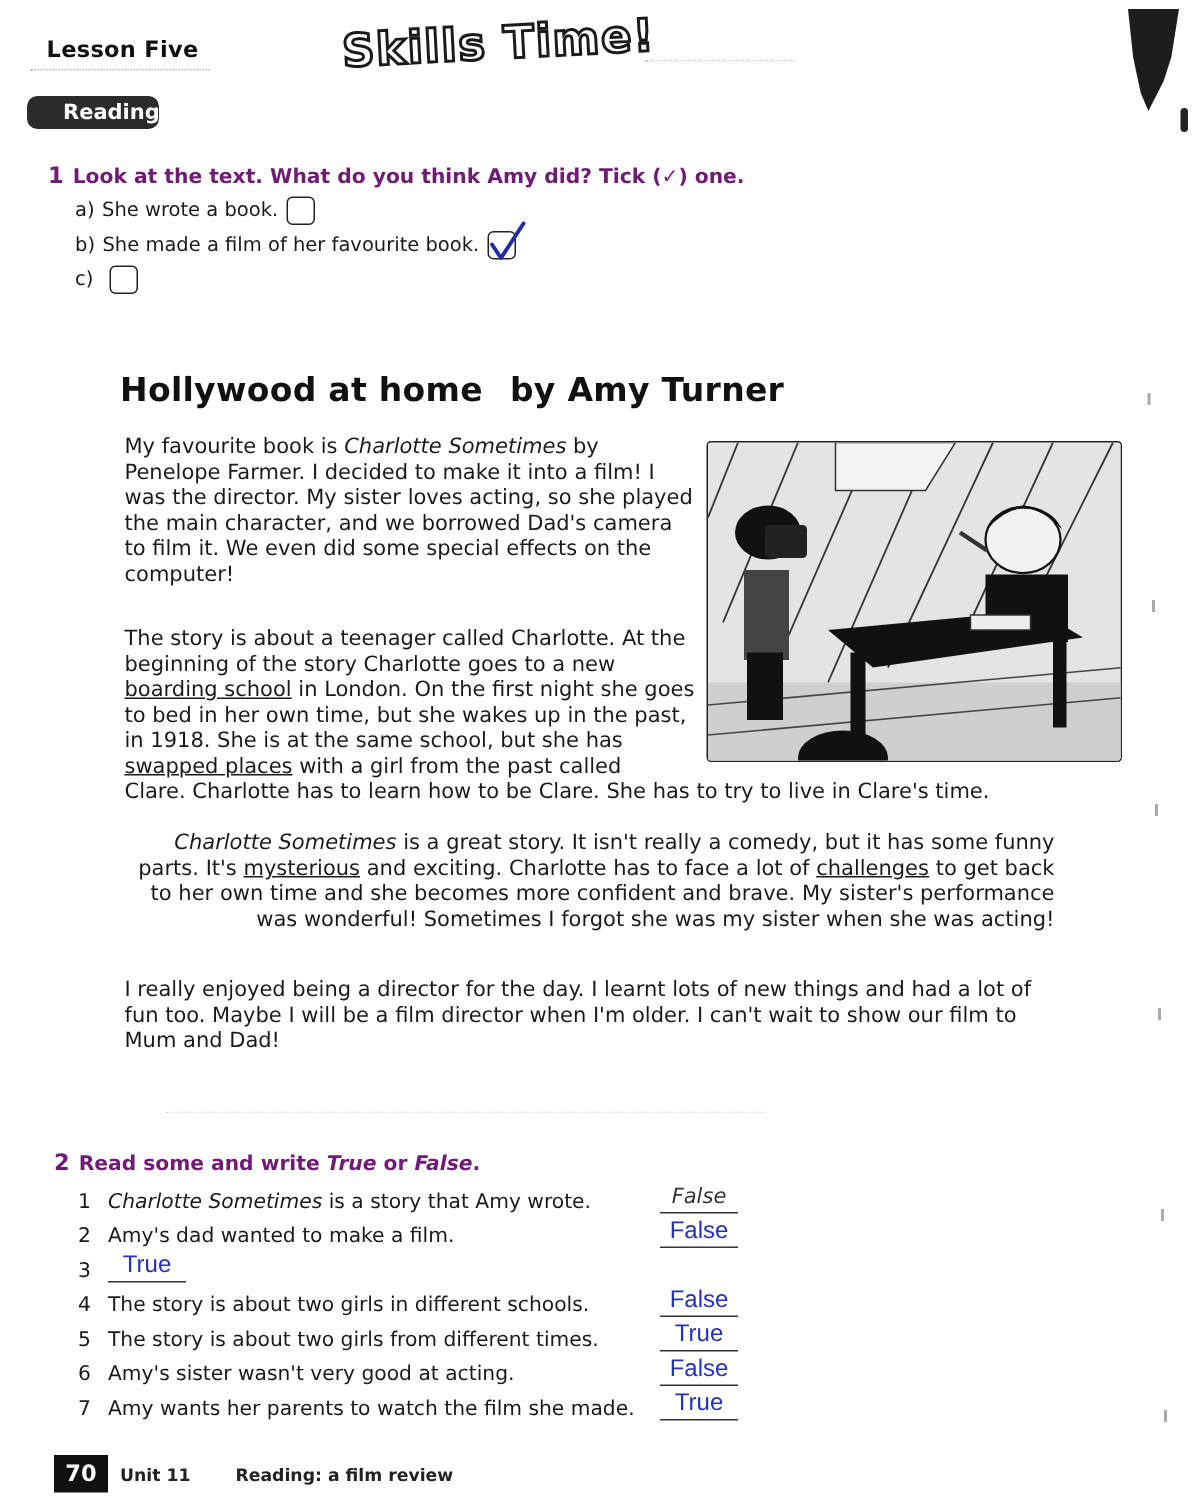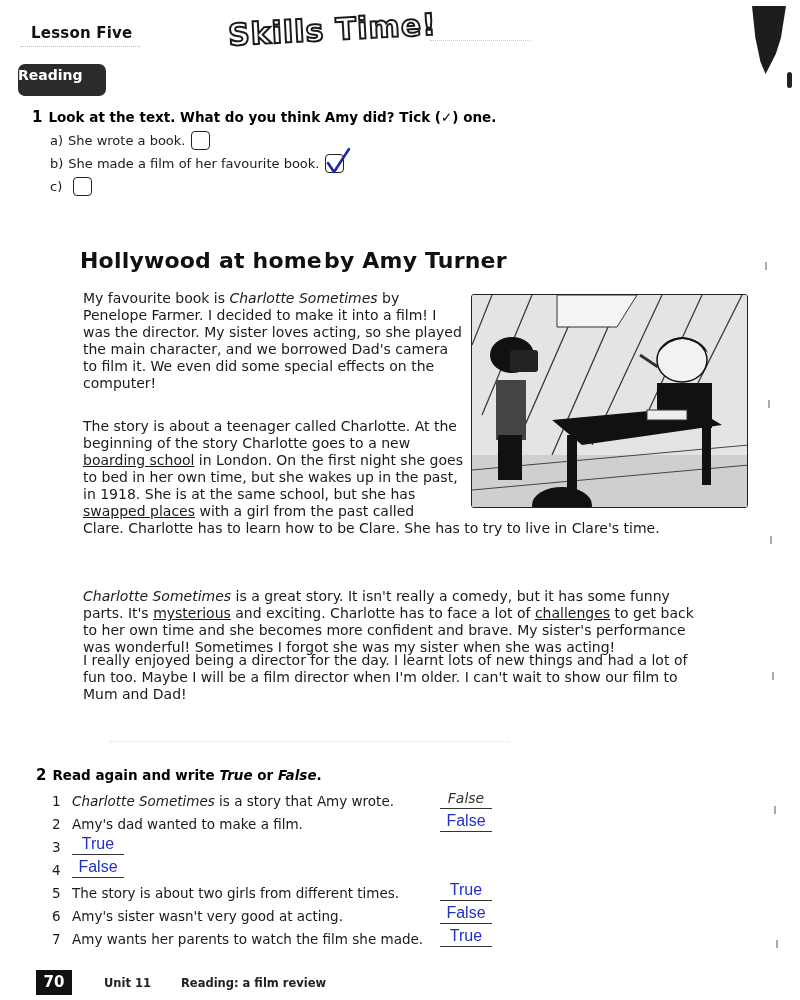--- a/index.html
+++ b/index.html
@@ -4,61 +4,61 @@
   <style>
     * { margin: 0; padding: 0; box-sizing: border-box; }
     html, body { width: 800px; height: 1000px; background: #ffffff; overflow: hidden; }
     body { position: relative; font-family: "DejaVu Sans", "Liberation Sans", sans-serif; color: #1a1a1a; }
 
     .lesson-label { position: absolute; left: 31px; top: 24px; font-weight: bold; font-size: 15px; color: #111; letter-spacing: 0.2px; }
     .lesson-underline { position: absolute; left: 20px; top: 46px; width: 120px; border-top: 1px dotted #bbb; }
     .skills-title { position: absolute; left: 228px; top: 12px; font-family: "DejaVu Sans", sans-serif; font-weight: bold; font-size: 30px;
       color: #ffffff; -webkit-text-stroke: 2px #1a1a1a; transform: rotate(-3deg); letter-spacing: 1px; }
     .skills-dots { position: absolute; left: 430px; top: 40px; width: 100px; border-top: 1px dotted #ccc; }
-    .reading-badge { position: absolute; left: 18px; top: 64px; width: 88px; height: 32px; background: #2b2b2b; border-radius: 7px;
-      color: #ffffff; font-weight: bold; font-size: 14px; line-height: 22px; padding-left: 0; }
+    .reading-badge { position: absolute; left: 18px; top: 64px; width: 88px; height: 22px; background: #2b2b2b; border-radius: 7px;
+      color: #ffffff; font-weight: bold; font-size: 14px; line-height: 22px; padding-left: 24px; }
     .ink-blot { position: absolute; left: 752px; top: 6px; width: 34px; height: 80px; background: #111;
       clip-path: polygon(0 0, 100% 0, 85% 40%, 70% 60%, 40% 85%, 25% 70%, 10% 40%); opacity: 0.95; }
     .ink-blot2 { position: absolute; left: 787px; top: 72px; width: 5px; height: 16px; background: #222; border-radius: 3px; }
 
     .q-block { position: absolute; left: 32px; }
-    .q-title { font-weight: bold; font-size: 13.5px; color: #000000; white-space: nowrap; }
+    .q-title { font-weight: bold; font-size: 13.5px; color: #701a75; white-space: nowrap; }
     .q-title .num { font-size: 15px; margin-right: 6px; }
     .q-item { font-size: 13px; margin-left: 18px; height: 23px; line-height: 23px; display: flex; align-items: center; white-space: nowrap; }
     .q-item .letter { margin-right: 5px; }
     .tick-box { display: inline-block; width: 19px; height: 19px; border: 1.5px solid #222; border-radius: 4px; margin-left: 6px; position: relative; }
     .tick-box svg { position: absolute; left: -1px; top: -8px; }
 
     .article-title { position: absolute; left: 80px; top: 248px; font-weight: bold; font-size: 22px; color: #111; white-space: nowrap; letter-spacing: 0.2px; }
-    .article-title .by { margin-left: 2px; text-align: right; }
+    .article-title .by { margin-left: 18px; text-align: right; }
 
     .para { position: absolute; left: 83px; font-size: 14px; line-height: 17px; color: #1a1a1a; }
     .para i { font-style: italic; }
     .para u { text-decoration: underline; }
     .p1 { top: 290px; width: 380px; }
     .p2 { top: 418px; width: 620px; }
-    .p3 { top: 588px; width: 620px; }
+    .p3 { top: 554px; width: 620px; text-align: right; }
     .p4 { top: 652px; width: 620px; }
     .p2 .narrow { display: block; width: 380px; }
 
     .illustration { position: absolute; left: 471px; top: 294px; width: 277px; height: 214px; border: 1.5px solid #222; border-radius: 3px; overflow: hidden; background: #ddd; }
 
     .dots-divider { position: absolute; left: 110px; top: 741px; width: 400px; border-top: 1px dotted #ddd; }
 
     .q2 { position: absolute; left: 36px; top: 766px; }
     .q2 .q-title { font-size: 13.5px; }
     .tf-row { display: flex; align-items: flex-end; height: 23px; font-size: 13.5px; white-space: nowrap; }
     .tf-row .n { width: 20px; text-align: left; margin-left: 16px; }
     .tf-row .stmt { width: 368px; }
     .tf-answer { width: 52px; text-align: center; border-bottom: 1.2px solid #333; font-family: "Liberation Sans", sans-serif; font-size: 16px; color: #2230c4; line-height: 20px; }
     .tf-answer.handwritten { color: #333; font-style: italic; font-size: 14px; font-family: "DejaVu Sans", sans-serif; }
 
     .footer { position: absolute; left: 36px; top: 970px; display: flex; align-items: center; }
     .page-num { width: 36px; height: 25px; background: #111; color: #fff; font-weight: bold; font-size: 15px; line-height: 25px; text-align: center; }
-    .unit-label { margin-left: 32px; font-size: 11.5px; font-weight: bold; color: #222; }
+    .unit-label { margin-left: 8px; font-size: 11.5px; font-weight: bold; color: #222; }
     .unit-topic { margin-left: 30px; font-size: 11.5px; font-weight: bold; color: #222; }
     .margin-mark { position: absolute; width: 2px; height: 8px; background: #aaa; }
   </style>
 </head>
 <body>
 
 <div class="lesson-label">Lesson Five</div>
 <div class="lesson-underline"></div>
 <div class="skills-title">Skills Time!</div>
 <div class="skills-dots"></div>
@@ -144,39 +144,40 @@
 <div class="para p3">
   <i>Charlotte Sometimes</i><span> is a great story. It isn't really a comedy, but it has some funny parts. It's </span><u>mysterious</u><span> and exciting. Charlotte has to face a lot of </span><u>challenges</u><span> to get back to her own time and she becomes more confident and brave. My sister's performance was wonderful! Sometimes I forgot she was my sister when she was acting!</span>
 </div>
 
 <div class="para p4">I really enjoyed being a director for the day. I learnt lots of new things and had a lot of fun too. Maybe I will be a film director when I'm older. I can't wait to show our film to Mum and Dad!</div>
 
 <div class="dots-divider"></div>
 
 <div class="q2">
   <div class="q-title">
-    <span class="num">2</span><span>Read again and write </span><i>True</i><span> or </span><i>False</i><span>.</span>
+    <span class="num">2</span><span>Read some and write </span><i>True</i><span> or </span><i>False</i><span>.</span>
   </div>
   <div style="height:2px"></div>
   <div class="tf-row">
     <span class="n">1</span>
     <span class="stmt"><i>Charlotte Sometimes</i><span> is a story that Amy wrote.</span></span>
     <span class="tf-answer handwritten">False</span>
   </div>
   <div class="tf-row">
     <span class="n">2</span>
     <span class="stmt">Amy's dad wanted to make a film.</span>
     <span class="tf-answer">False</span>
   </div>
   <div class="tf-row">
     <span class="n">3</span>
     <span class="tf-answer">True</span>
   </div>
   <div class="tf-row">
     <span class="n">4</span>
+    <span class="stmt">The story is about two girls in different schools.</span>
     <span class="tf-answer">False</span>
   </div>
   <div class="tf-row">
     <span class="n">5</span>
     <span class="stmt">The story is about two girls from different times.</span>
     <span class="tf-answer">True</span>
   </div>
   <div class="tf-row">
     <span class="n">6</span>
     <span class="stmt">Amy's sister wasn't very good at acting.</span>

